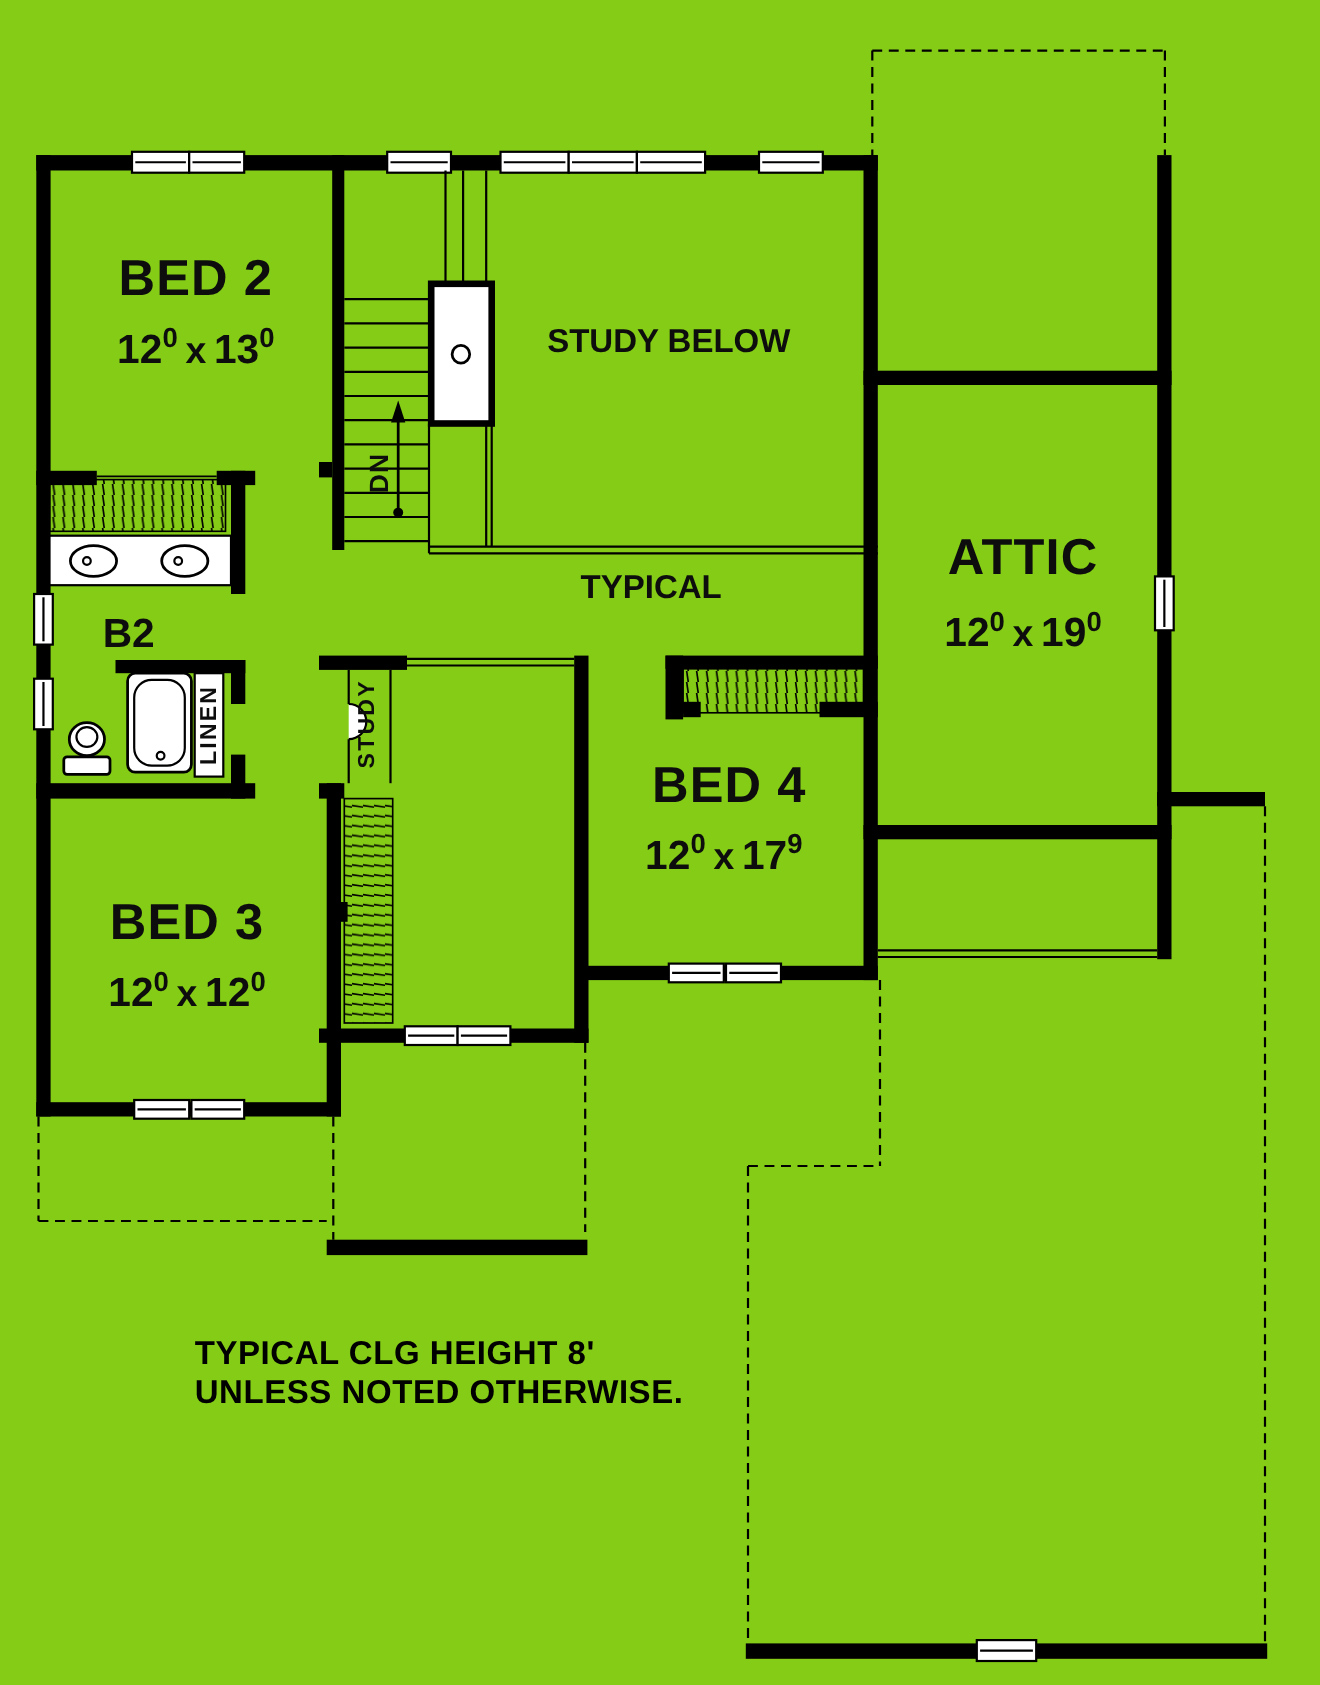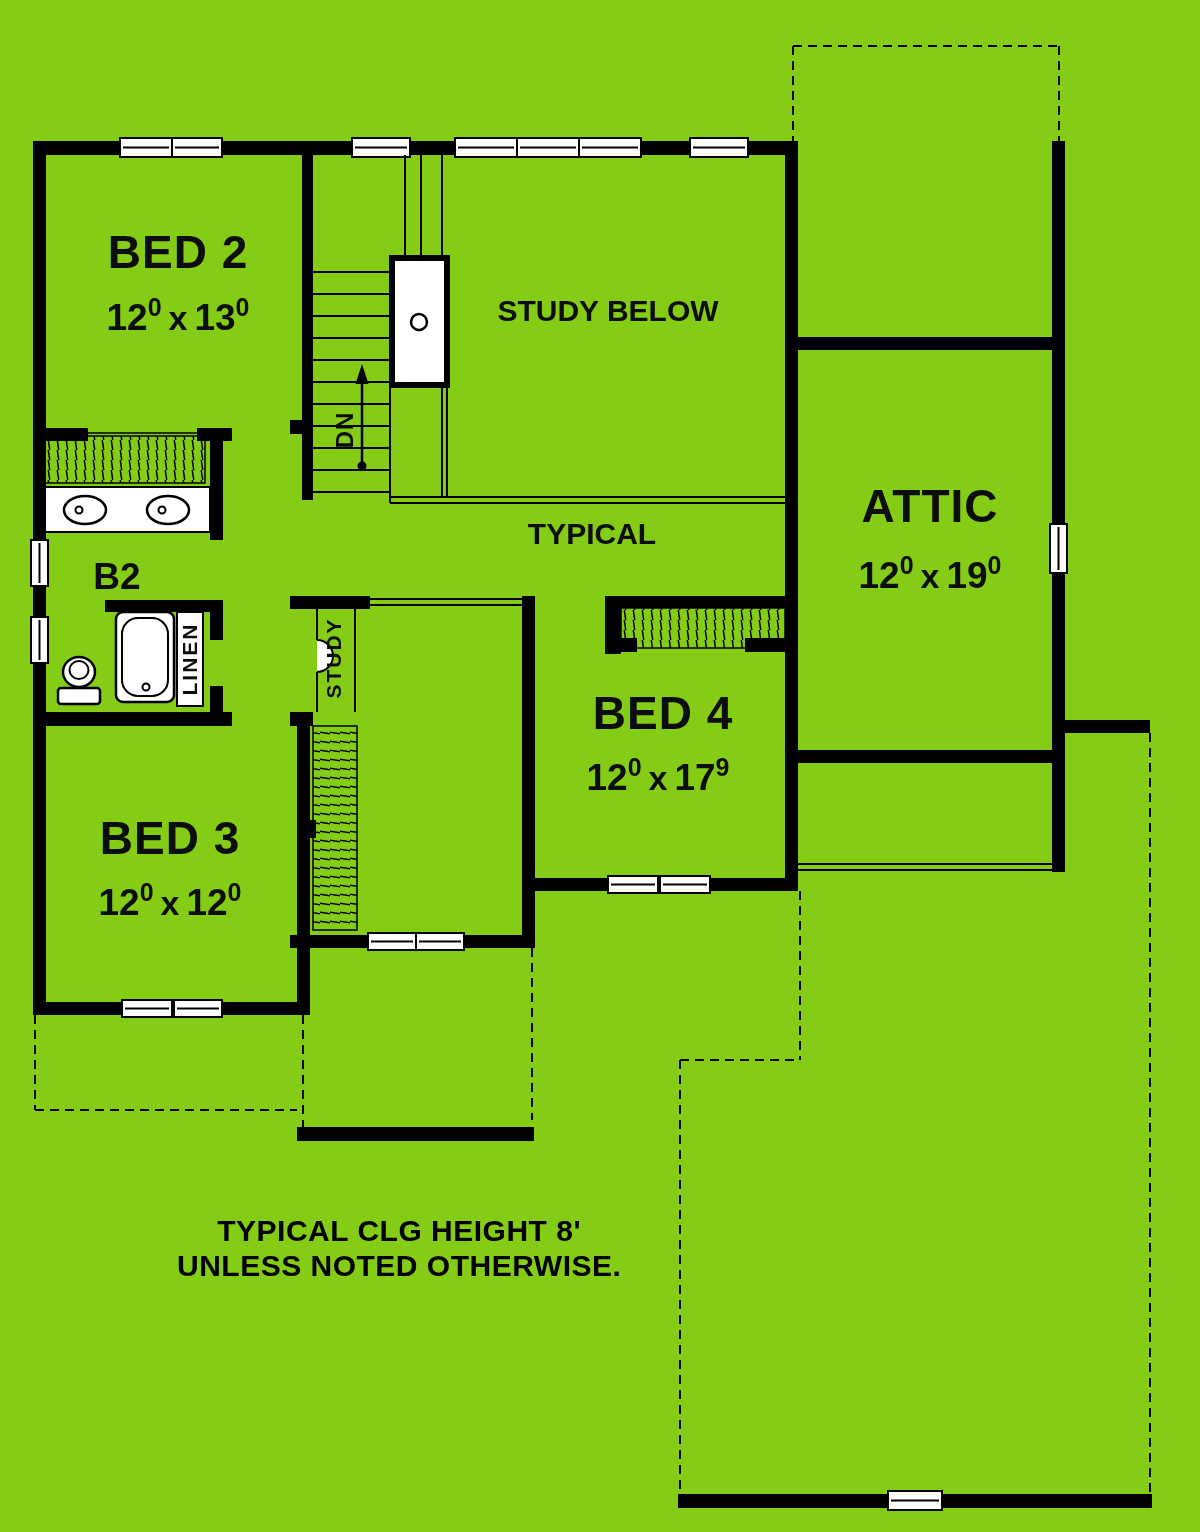--- a/index.html
+++ b/index.html
@@ -25,21 +25,21 @@
   .small-cap{font-size:30px;}
   .b2{font-size:37px;}
   .vert{transform:translate(-50%,-50%) rotate(-90deg);font-size:21px;letter-spacing:2px;}
   .dn{transform:translate(-50%,-50%) rotate(-90deg);font-size:24px;letter-spacing:1px;}
   .dim{font-size:37px;font-weight:bold;}
   .dim .sup{display:inline-block;font-size:25px;transform:translateY(-14px);}
   .dim .sep{margin:0 7px;font-size:34px;}
   .two-line div{margin:0;}
   .note{
     position:absolute;left:177px;top:1213px;
-    transform:none;text-align:center;
+    transform:none;text-align:left;
     font-size:30px;font-weight:bold;line-height:35px;letter-spacing:.5px;
   }
 </style>
 </head>
 <body>
 
 <div class="plan">
 
 <svg width="1200" height="1532" viewBox="0 0 1200 1532">
   <defs>

